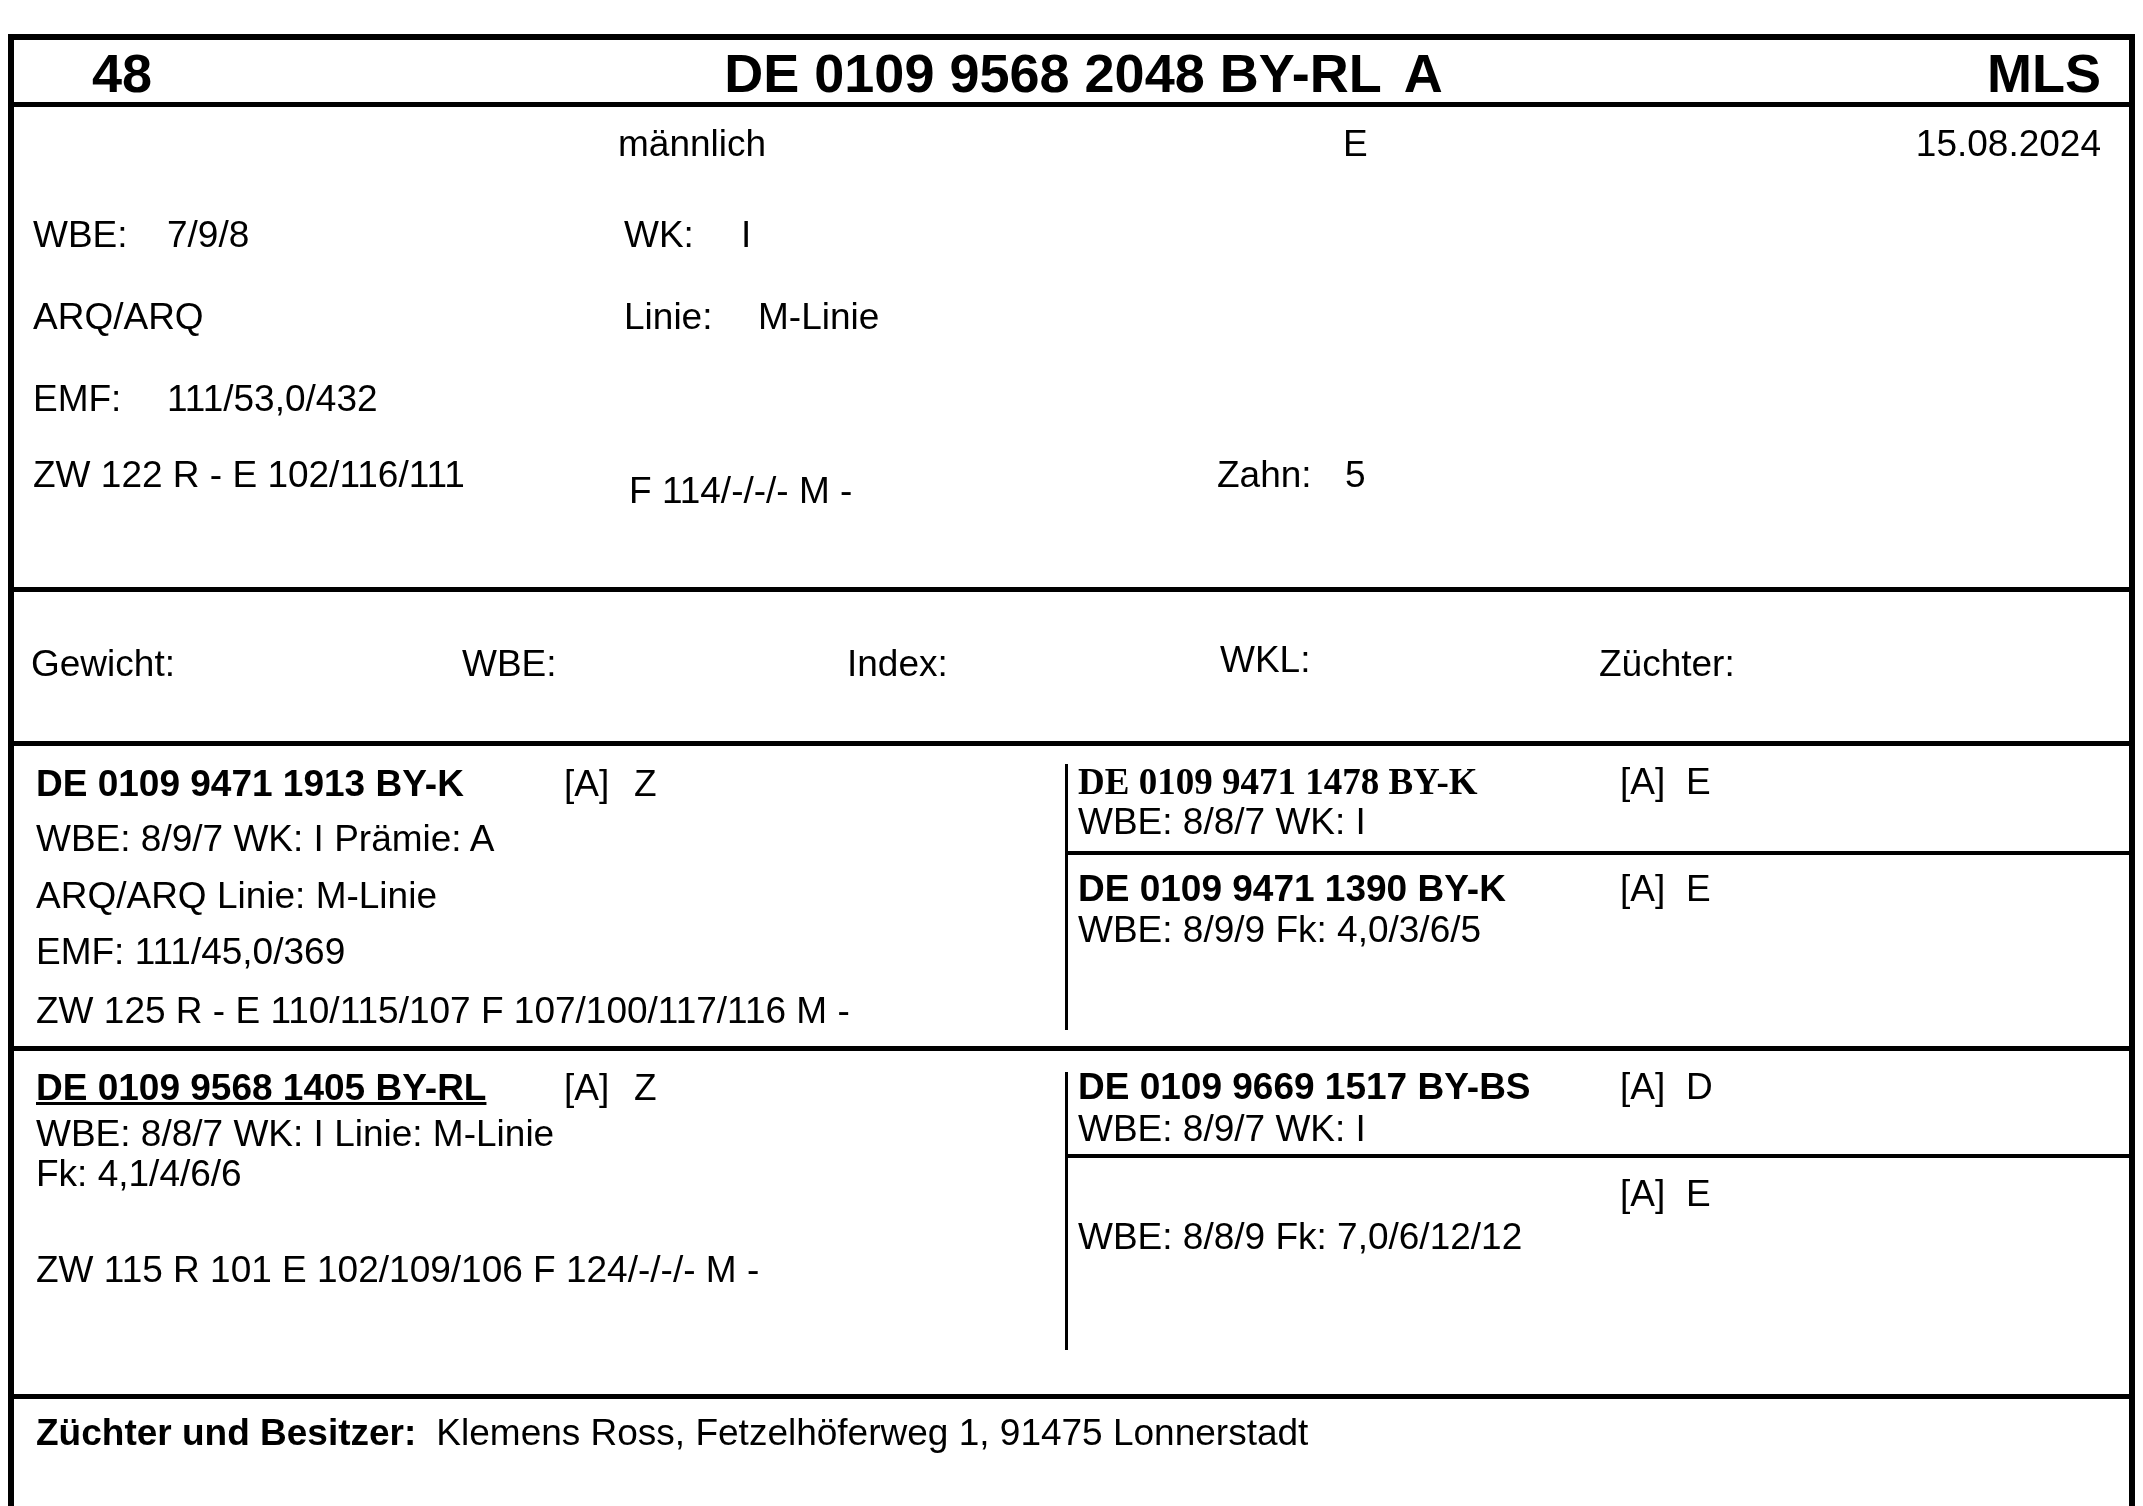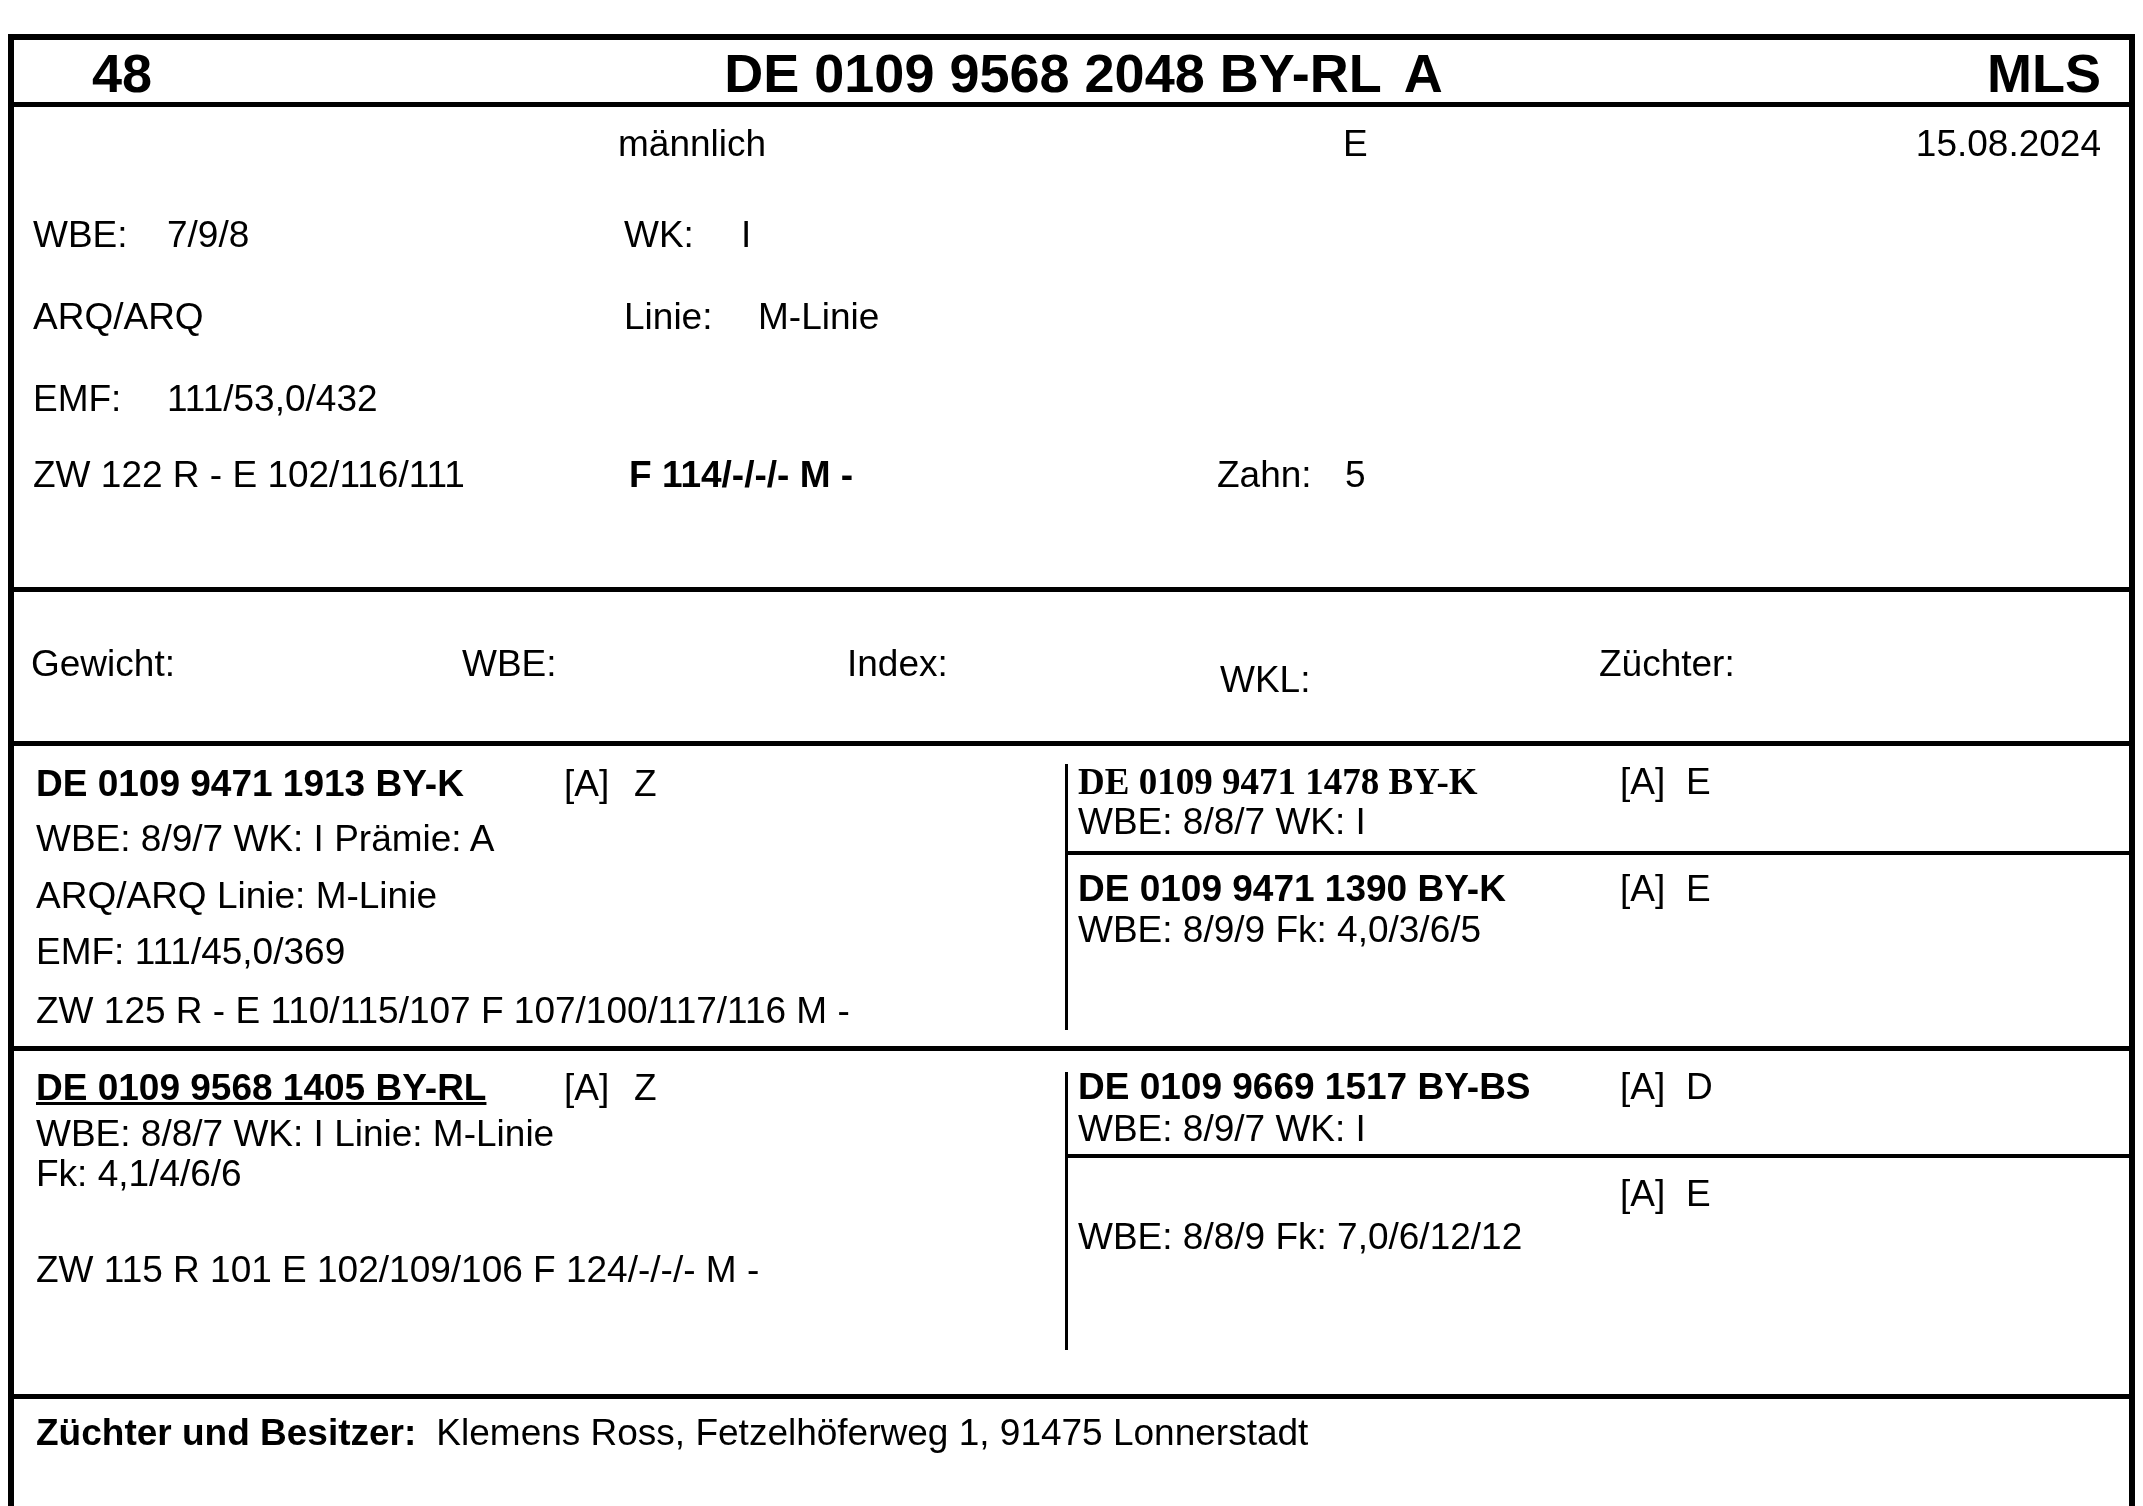--- a/index.html
+++ b/index.html
@@ -48,29 +48,29 @@
     <div class="abs t" style="left:727px;top:173px;">I</div>
 
     <div class="abs t" style="left:19px;top:255px;">ARQ/ARQ</div>
     <div class="abs t" style="left:610px;top:255px;">Linie:</div>
     <div class="abs t" style="left:744px;top:255px;">M-Linie</div>
 
     <div class="abs t" style="left:19px;top:337px;">EMF:</div>
     <div class="abs t" style="left:153px;top:337px;">111/53,0/432</div>
 
     <div class="abs t" style="left:19px;top:413px;">ZW 122 R - E 102/116/111</div>
-    <div class="abs t" style="left:615px;top:413px;font-weight:bold;">F 114/-/-/- M -</div>
+    <div class="abs t" style="left:615px;top:429px;">F 114/-/-/- M -</div>
     <div class="abs t" style="left:1203px;top:413px;">Zahn:</div>
     <div class="abs t" style="left:1331px;top:413px;">5</div>
 
     <div class="hline" style="left:0;top:547px;width:2115px;"></div>
     <div class="abs t" style="left:17px;top:602px;">Gewicht:</div>
     <div class="abs t" style="left:448px;top:602px;">WBE:</div>
     <div class="abs t" style="left:833px;top:602px;">Index:</div>
-    <div class="abs t" style="left:1206px;top:618px;text-align:center;">WKL:</div>
+    <div class="abs t" style="left:1206px;top:598px;text-align:center;">WKL:</div>
     <div class="abs t" style="left:1585px;top:602px;">Züchter:</div>
     <div class="hline" style="left:0;top:701px;width:2115px;"></div>
 
     <div class="vline" style="left:1051px;top:724px;height:266px;"></div>
 
     <div class="abs t b" style="left:22px;top:722px;">DE 0109 9471 1913 BY-K</div>
     <div class="abs t" style="left:550px;top:722px;">[A]</div>
     <div class="abs t" style="left:620px;top:722px;">Z</div>
     <div class="abs t" style="left:22px;top:777px;">WBE: 8/9/7 WK: I Prämie: A</div>
     <div class="abs t" style="left:22px;top:834px;">ARQ/ARQ Linie: M-Linie</div>

